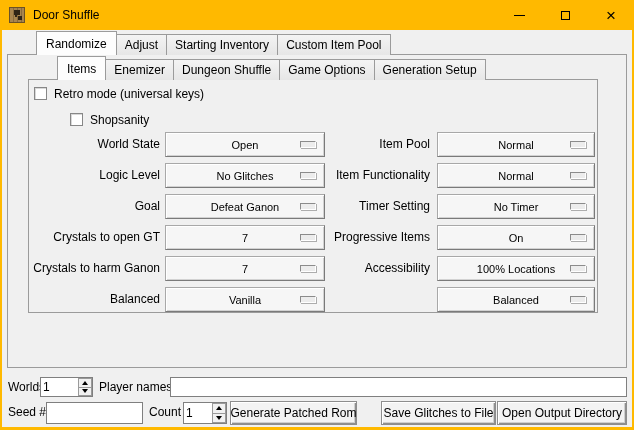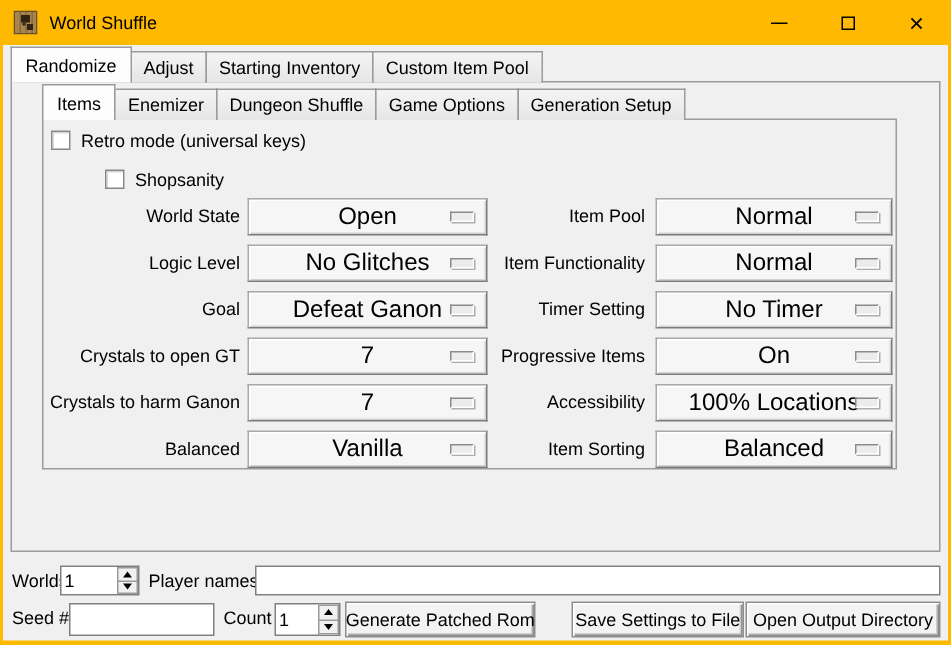--- a/index.html
+++ b/index.html
@@ -17,21 +17,21 @@
   #caption-buttons { position:absolute; right:0; top:0; height:30px; display:flex; }
   .cap-btn { width:46px; height:30px; display:flex; align-items:center; justify-content:center; cursor:default; }
   .glyph-min { width:11px; height:1px; background:#000; }
   .glyph-max { width:9px; height:9px; border:1px solid #000; }
   .glyph-close { font-size:17px; line-height:17px; color:#000; }
 
   
   #client { position:absolute; left:2px; right:2px; top:30px; bottom:3px; background:#f0f0f0; }
 
   
-  .tabs { position:absolute; display:flex; align-items:flex-end; z-index:3; }
+  .tabs { position:absolute; display:flex; align-items:flex-end; z-index:3;margin-left:29px; }
   .tab { font-size:12px; line-height:15px; padding:3px 8px 2px;
     background:linear-gradient(#f4f4f4,#e6e6e6); border:1px solid #9b9b9b; border-bottom:none;
     margin-right:-1px; color:#000; white-space:nowrap; }
   .tab.selected { padding:5px 9px 3px; background:#fdfdfd; z-index:4; position:relative; }
   .pane { position:absolute; background:#f0f0f0; border:1px solid #9b9b9b; }
   #outer-tabs { left:5px; top:2px; height:23px; }
   #outer-pane { left:5px; top:24px; width:620px; height:314px; z-index:0; }
   #inner-tabs { left:26px; top:27px; height:23px; }
   #inner-pane { left:26px; top:49px; width:570px; height:234px; z-index:1; }
 
@@ -41,21 +41,21 @@
     box-shadow: inset 1px 1px 0 #d8d8d8; }
   .clabel { margin-left:7px; font-size:12px; color:#000; }
 
   
   .opt-label { position:absolute; height:25px; line-height:25px; font-size:12px;
     text-align:right; color:#000; z-index:2; }
   .opt { position:absolute; height:25px; background:#f6f6f6;
     border:1px solid #a8a8a8; border-right-color:#7a7a7a; border-bottom-color:#7a7a7a;
     box-shadow: inset 1px 1px 0 #ffffff, inset -1px -1px 0 #d2d2d2;
     display:flex; align-items:center; justify-content:center;
-    font-size:16px; color:#000; z-index:2; cursor:default; }
+    font-size:11px; color:#000; z-index:2; cursor:default; }
   .opt-ind { position:absolute; right:8px; top:50%; margin-top:-4px;
     width:16px; height:7px; background:#ececec;
     border-top:1px solid #8b8b8b; border-left:1px solid #8b8b8b;
     border-bottom:1px solid #ffffff; border-right:1px solid #ffffff;
     box-shadow: 1px 1px 0 #adadad; }
 
   
   .blabel { position:absolute; font-size:12px; color:#000; }
   .entry { position:absolute; background:#fff; border:1px solid #7f7f7f;
     font-size:12px; padding:0 3px; font-family:"Liberation Sans", sans-serif; color:#000; }
@@ -84,21 +84,21 @@
     <svg id="app-icon" viewBox="0 0 16 16">
       <rect x="0" y="0" width="16" height="16" fill="#6b5226"></rect>
       <rect x="1" y="1" width="14" height="14" fill="#a8854e"></rect>
       <rect x="4" y="1" width="1" height="14" fill="#8a6b3d"></rect>
       <rect x="8" y="1" width="1" height="14" fill="#8a6b3d"></rect>
       <rect x="12" y="1" width="1" height="14" fill="#8a6b3d"></rect>
       <rect x="5" y="3" width="6" height="5" fill="#2f2415"></rect>
       <rect x="6" y="8" width="2" height="2" fill="#2f2415"></rect>
       <rect x="9" y="9" width="4" height="4" fill="#2f2415"></rect>
     </svg>
-    <span id="title-text">World Shuffle</span>
+    <span id="title-text">Door Shuffle</span>
     <div id="caption-buttons">
       <div class="cap-btn">
         <span class="glyph-min"></span>
       </div>
       <div class="cap-btn">
         <span class="glyph-max"></span>
       </div>
       <div class="cap-btn">
         <span class="glyph-close">×</span>
       </div>
@@ -192,21 +192,20 @@
       <span>On</span>
       <span class="opt-ind"></span>
     </div>
 
     <div class="opt-label" style="left:290px; top:226px; width:138px;">Accessibility</div>
     <div class="opt" style="left:435px; top:226px; width:158px;">
       <span>100% Locations</span>
       <span class="opt-ind"></span>
     </div>
 
-    <div class="opt-label" style="left:290px; top:257px; width:138px;">Item Sorting</div>
     <div class="opt" style="left:435px; top:257px; width:158px;">
       <span>Balanced</span>
       <span class="opt-ind"></span>
     </div>
 
     <div class="blabel" style="left:6px; top:347px; line-height:20px;">Worlds</div>
     <div class="spin" style="left:38px; top:347px; width:53px; height:20px;">
       <input value="1" style="">
       <div class="spin-btns">
         <div class="spin-btn">
@@ -228,17 +227,17 @@
       <div class="spin-btns">
         <div class="spin-btn">
             <span class="tri-up"></span>
           </div>
         <div class="spin-btn">
             <span class="tri-dn"></span>
           </div>
       </div>
     </div>
     <div class="btn" style="left:228px; top:371px; width:127px; height:24px;">Generate Patched Rom</div>
-    <div class="btn" style="left:379px; top:371px; width:115px; height:24px;">Save Settings to File</div>
+    <div class="btn" style="left:379px; top:371px; width:115px; height:24px;">Save Glitches to File</div>
     <div class="btn" style="left:495px; top:371px; width:130px; height:24px;">Open Output Directory</div>
 
   </div>
 </div>
 
 </body></html>

